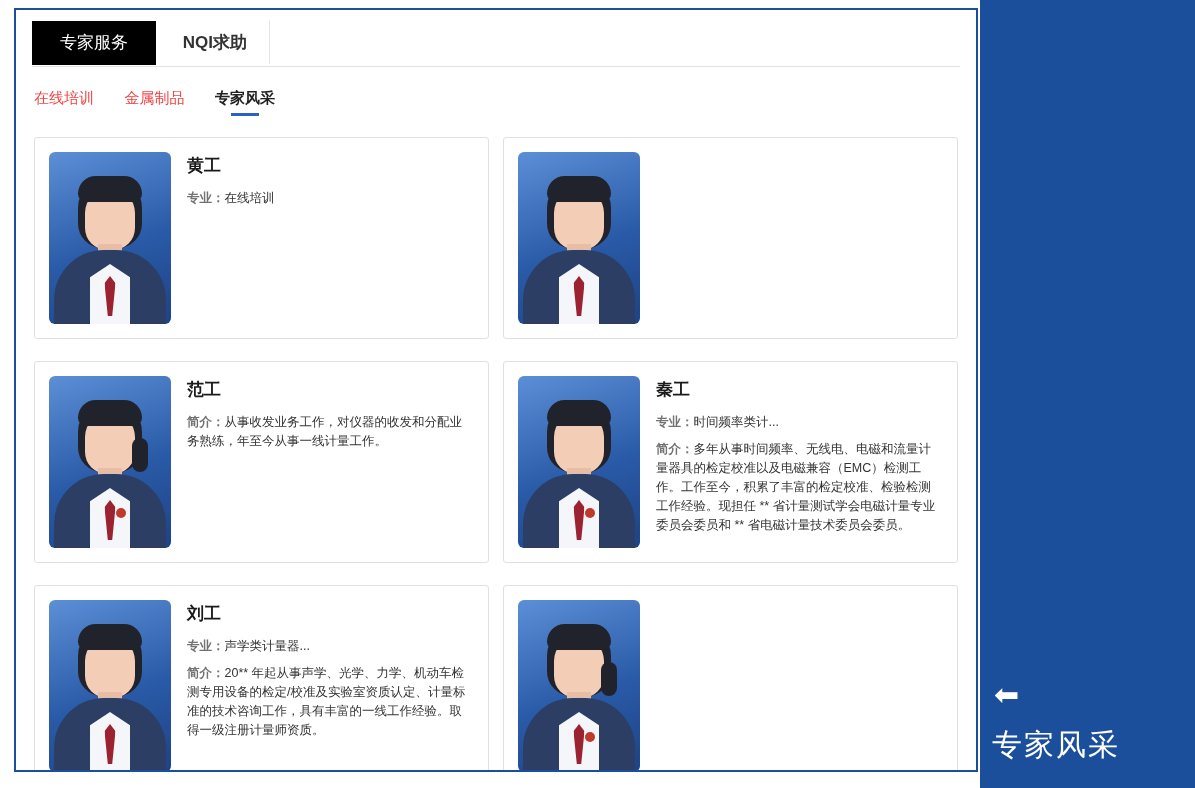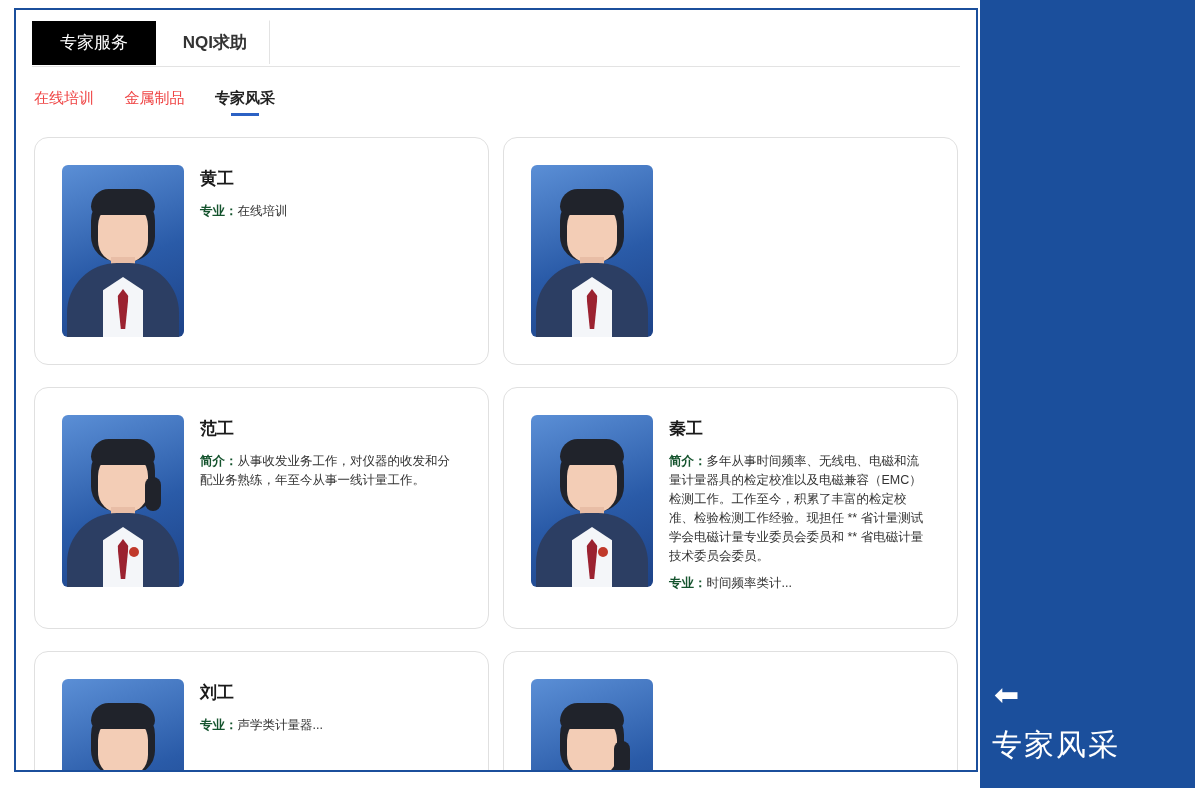--- a/index.html
+++ b/index.html
@@ -92,23 +92,23 @@
   .grid {
     margin: 14px 18px 0 18px;
     display: flex;
     flex-wrap: wrap;
     justify-content: space-between;
   }
   .card {
     width: 455px;
     margin-bottom: 22px;
     border: 1px solid #e0e0e0;
-    border-radius: 14px;
+    border-radius: 3px;
     box-sizing: border-box;
-    padding: 27px;
+    padding: 14px;
     display: flex;
     background: #fff;
   }
   .avatar {
     width: 122px;
     height: 172px;
     border-radius: 6px;
     flex: 0 0 122px;
     position: relative;
     overflow: hidden;
@@ -216,21 +216,21 @@
     color: #1a1a1a;
     margin: 2px 0 12px 0;
   }
   .field {
     font-size: 12.5px;
     color: #333333;
     line-height: 19px;
     margin-bottom: 8px;
     word-wrap: break-word;
   }
-  .field b { color: #14532d; }
+  .field b { color: #737373; }
 
   
   .rightbar {
     position: absolute;
     right: 0;
     top: 0;
     width: 215px;
     height: 788px;
     background: #1b4f9c;
   }
@@ -330,42 +330,45 @@
             <div class="av-hair-front"></div>
           <div class="av-neck"></div>
             <div class="av-body"></div>
             <div class="av-shirt"></div>
           <div class="av-tie"></div>
             <div class="av-badge"></div>
         </div>
         <div class="info">
           <div class="name">秦工</div>
           <div class="field">
+            <b>专业：</b><span>时间频率类计...</span>
+          </div>
+          <div class="field">
             <b>简介：</b><span>多年从事时间频率、无线电、电磁和流量计量器具的检定校准以及电磁兼容（EMC）检测工作。工作至今，积累了丰富的检定校准、检验检测工作经验。现担任 ** 省计量测试学会电磁计量专业委员会委员和 ** 省电磁计量技术委员会委员。</span>
-          </div>
-          <div class="field">
-            <b>专业：</b><span>时间频率类计...</span>
           </div>
         </div>
       </div>
 
       <div class="card">
         <div class="avatar">
           <div class="av-hair"></div>
             <div class="av-face"></div>
             <div class="av-hair-front"></div>
           <div class="av-neck"></div>
             <div class="av-body"></div>
             <div class="av-shirt"></div>
           <div class="av-tie"></div>
         </div>
         <div class="info">
           <div class="name">刘工</div>
           <div class="field">
             <b>专业：</b><span>声学类计量器...</span>
+          </div>
+          <div class="field">
+            <b>简介：</b><span>20** 年起从事声学、光学、力学、机动车检测专用设备的检定/校准及实验室资质认定、计量标准的技术咨询工作，具有丰富的一线工作经验。取得一级注册计量师资质。</span>
           </div>
         </div>
       </div>
 
       <div class="card">
         <div class="avatar">
           <div class="av-hair"></div>
             <div class="av-face"></div>
             <div class="av-hair-front"></div>
           <div class="av-ponytail"></div>

